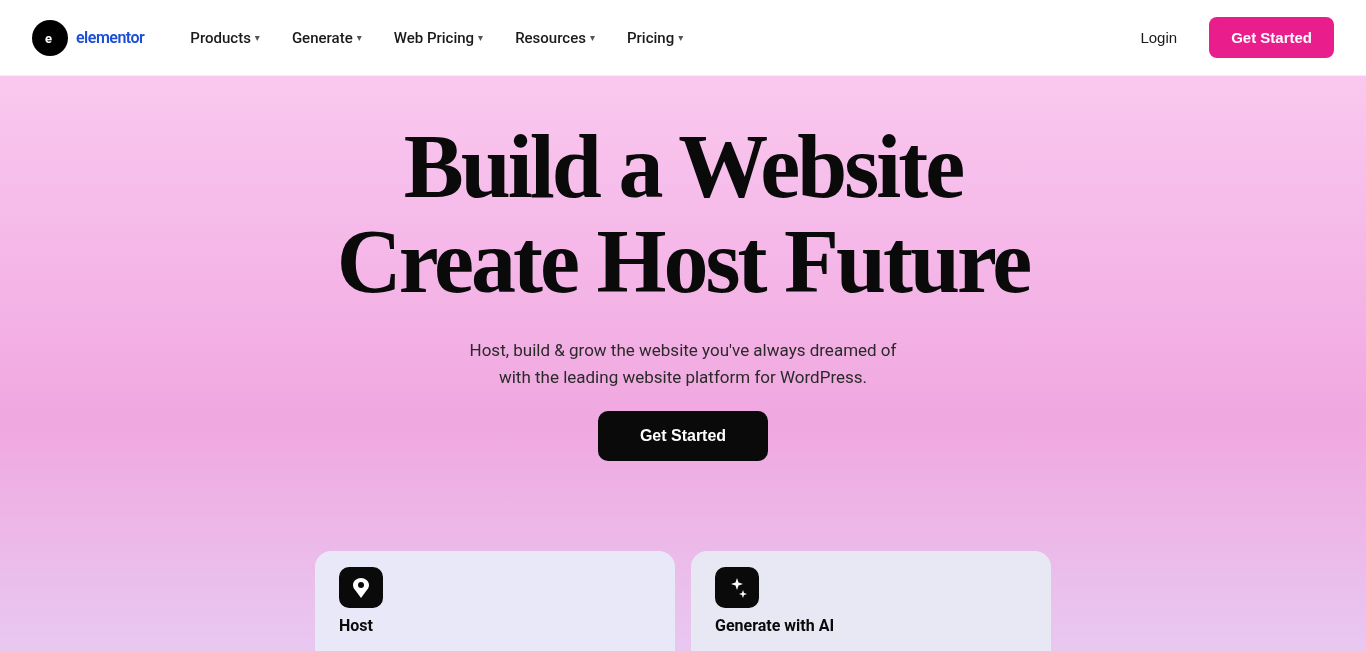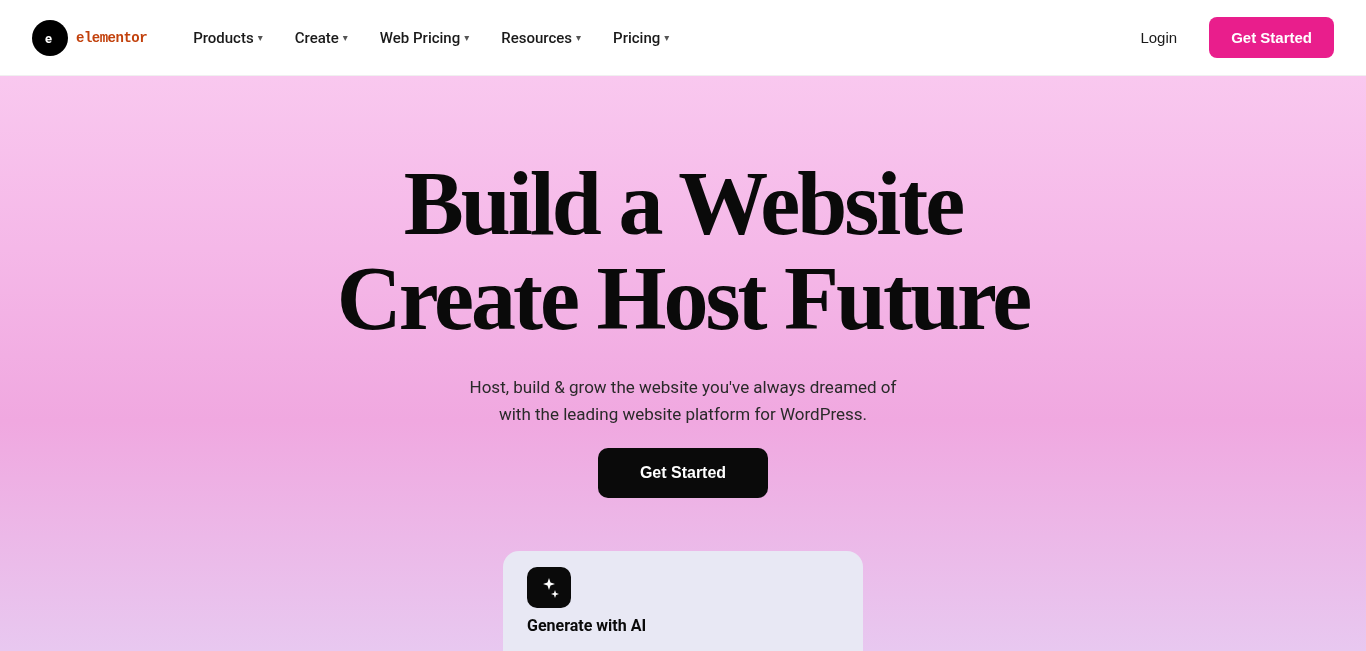--- a/index.html
+++ b/index.html
@@ -53,25 +53,24 @@
       border-radius: 50%;
       display: flex;
       align-items: center;
       justify-content: center;
       color: white;
       font-weight: bold;
       font-size: 16px;
     }
 
     .logo-text {
-      font-size: 14px;
+      font-size: 16px;
       font-weight: 600;
-      color: #c2410c;
+      color: #1d4ed8;
       letter-spacing: -0.5px;
-      font-family: Liberation Mono, monospace;
     }
 
     .nav {
       display: flex;
       align-items: center;
       gap: 4px;
       margin-left: 24px;
     }
 
     .nav-item {
@@ -124,21 +123,21 @@
     
     .hero {
       margin-top: 76px;
       width: 100%;
       height: 575px;
       background: linear-gradient(180deg, #f9c8ef 0%, #f5b8e8 30%, #f0a8e0 60%, #e8c8f0 100%);
       display: flex;
       flex-direction: column;
       align-items: center;
       justify-content: flex-start;
-      padding-top: 81px;
+      padding-top: 44px;
       position: relative;
     }
 
     .hero-title {
       font-size: 90px;
       font-weight: 900;
       color: #0a0a0a;
       text-align: center;
       line-height: 1.05;
       letter-spacing: -3px;
@@ -248,21 +247,21 @@
       </div>
       <span class="logo-text">elementor</span>
     </a>
 
     <nav class="nav">
       <div class="nav-item">
         <span>Products</span>
         <span class="chevron-icon">▾</span>
       </div>
       <div class="nav-item">
-        <span>Create</span>
+        <span>Generate</span>
         <span class="chevron-icon">▾</span>
       </div>
       <div class="nav-item">
         <span>Web Pricing</span>
         <span class="chevron-icon">▾</span>
       </div>
       <div class="nav-item">
         <span>Resources</span>
         <span class="chevron-icon">▾</span>
       </div>
@@ -288,20 +287,29 @@
   <p class="hero-subtitle">
     Host, build &amp; grow the website you've always dreamed of<br>
     with the leading website platform for WordPress.
   </p>
 
   <button class="hero-cta">Get Started</button>
 
   <div class="cards-row">
 
 
+    <div class="card card-host">
+      <div class="card-icon">
+        <svg width="24" height="24" viewBox="0 0 24 24" fill="none">
+          <path d="M12 2C8 2 4 5 4 9c0 2 1 4 2.5 5.5L12 22l5.5-7.5C19 13 20 11 20 9c0-4-4-7-8-7z" fill="white"></path>
+          <circle cx="12" cy="9" r="3" fill="#0a0a0a"></circle>
+        </svg>
+      </div>
+      <span class="card-label">Host</span>
+    </div>
 
     <div class="card card-ai">
       <div class="card-icon">
         <svg width="24" height="24" viewBox="0 0 24 24" fill="white">
           <path d="M12 2l1.5 4.5L18 8l-4.5 1.5L12 14l-1.5-4.5L6 8l4.5-1.5z"></path>
           <path d="M18 14l1 3 3 1-3 1-1 3-1-3-3-1 3-1z"></path>
         </svg>
       </div>
       <span class="card-label">Generate with AI</span>
     </div>

